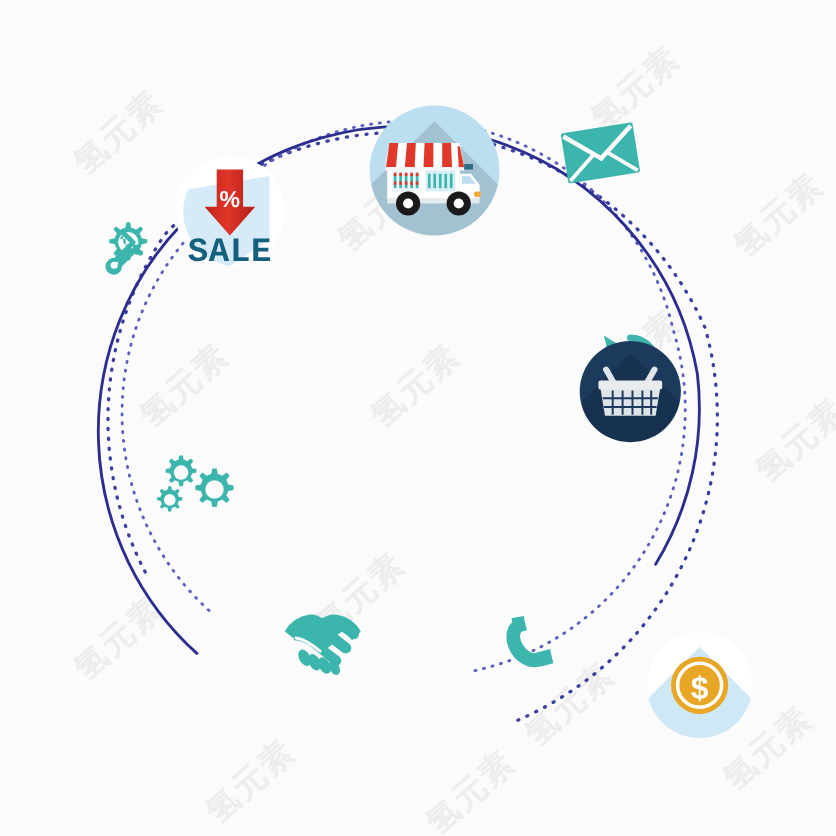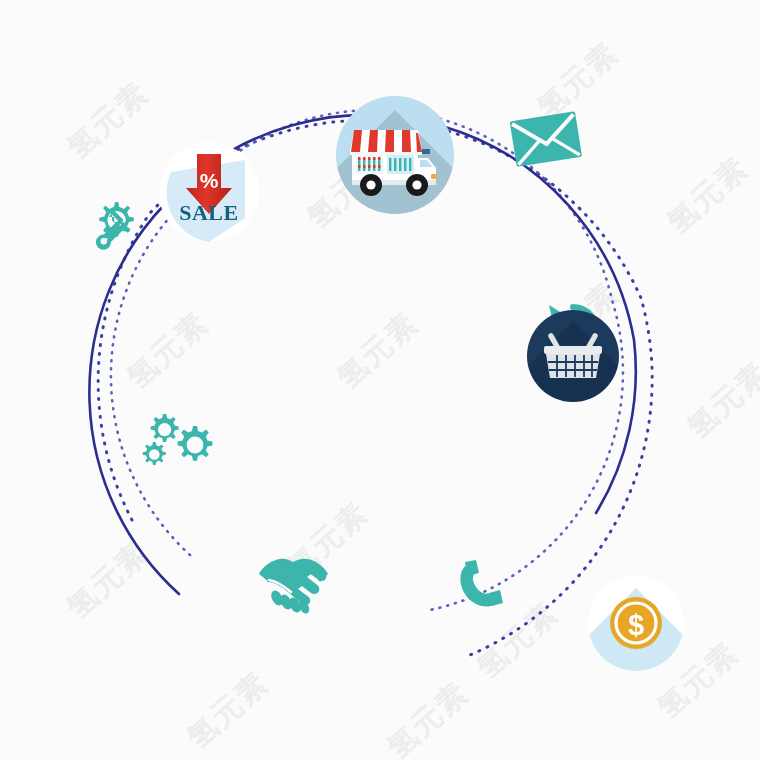--- a/index.html
+++ b/index.html
@@ -135,22 +135,22 @@
       <defs>
         <linearGradient id="arrowGrad" x1="0" y1="0" x2="1" y2="0">
           <stop offset="0%" stop-color="#c0251d"></stop>
           <stop offset="45%" stop-color="#e03529"></stop>
           <stop offset="100%" stop-color="#b32018"></stop>
         </linearGradient>
       </defs>
       <path d="M40 14 l24 0 0 34 11 0 -23 26 -23 -26 11 0 z" fill="url(#arrowGrad)"></path>
       <text x="52" y="48" font-family="'Liberation Sans', sans-serif" font-size="21" font-weight="700" fill="#ffffff" text-anchor="middle">%</text>
     </svg>
-    <div style="position:absolute; left:0; top:60px; width:104px; text-align:center;
-                font-family:Liberation Serif, serif; font-size:22px; font-weight:700;
+    <div style="position:absolute; left:0; top:72px; width:104px; text-align:center;
+                font-family:Liberation Mono, monospace; font-size:31px; font-weight:700;
                 color:#15607d; letter-spacing:0.5px;">SALE</div>
   </div>
 
   <div class="node circle-light" style="left:336px; top:96px; width:118px; height:118px;">
     <div class="flat-shadow"></div>
     <svg width="118" height="118" viewBox="0 0 118 118" class="ico-svg">
 
       <path d="M16 56 l66 0 0 28 -66 0 z" fill="#ffffff"></path>
       <path d="M82 62 l10 0 8 10 0 12 -18 0 z" fill="#ffffff"></path>
       <path d="M84 64 l7 0 5.5 7 -12.5 0 z" fill="#bbdef0"></path>

